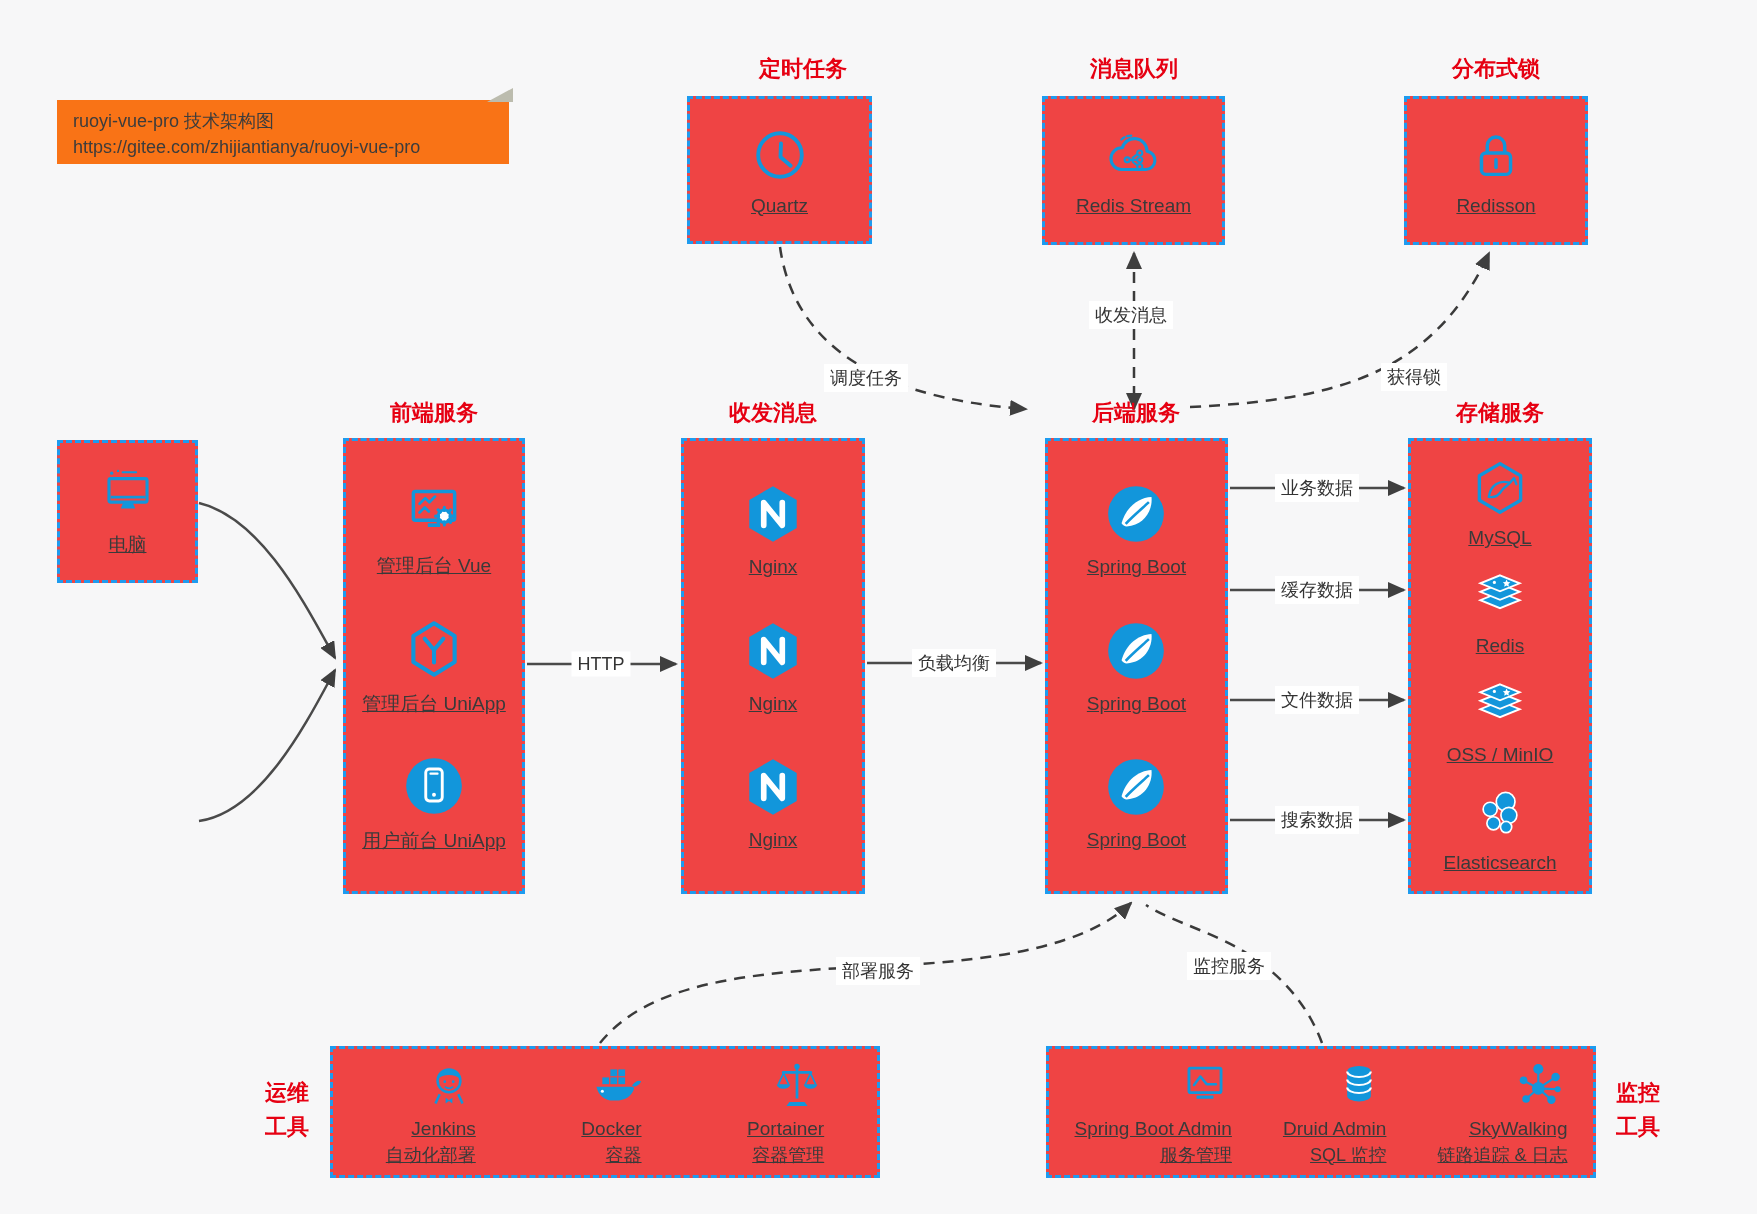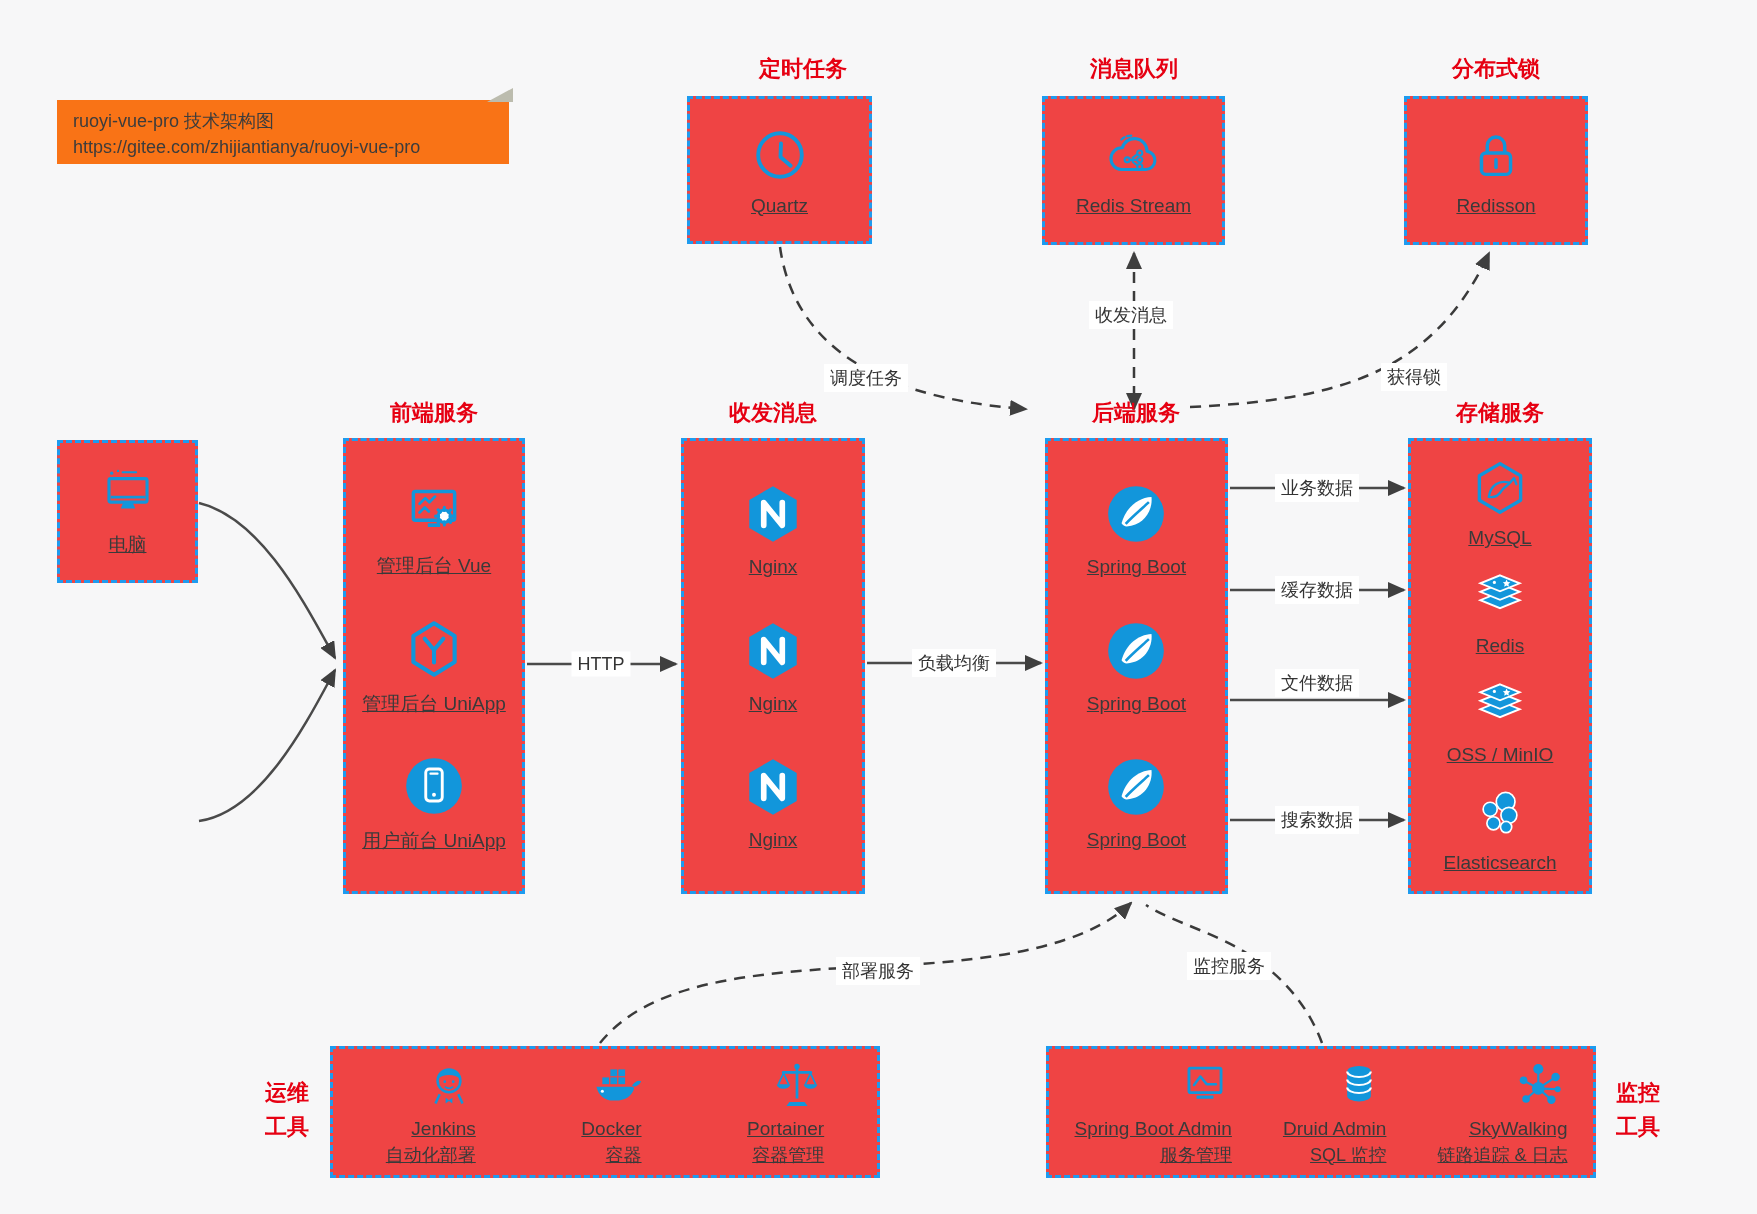--- a/index.html
+++ b/index.html
@@ -348,21 +348,21 @@
   </div>
   <div class="side-label" style="left:1638px;top:1076px;">
     <div>监控</div>
     <div>工具</div>
   </div>
 
   <div class="edge-label" style="left:601px;top:664px;">HTTP</div>
   <div class="edge-label" style="left:954px;top:663px;">负载均衡</div>
   <div class="edge-label" style="left:1317px;top:488px;">业务数据</div>
   <div class="edge-label" style="left:1317px;top:590px;">缓存数据</div>
-  <div class="edge-label" style="left:1317px;top:683px;font-family:Liberation Serif, serif;">文件数据</div>
+  <div class="edge-label" style="left:1317px;top:700px;font-family:Liberation Serif, serif;">文件数据</div>
   <div class="edge-label" style="left:1317px;top:820px;">搜索数据</div>
   <div class="edge-label" style="left:866px;top:378px;">调度任务</div>
   <div class="edge-label" style="left:1131px;top:315px;">收发消息</div>
   <div class="edge-label" style="left:1414px;top:377px;">获得锁</div>
   <div class="edge-label" style="left:878px;top:971px;">部署服务</div>
   <div class="edge-label" style="left:1229px;top:966px;">监控服务</div>
 
 </div>
 
 </body></html>

